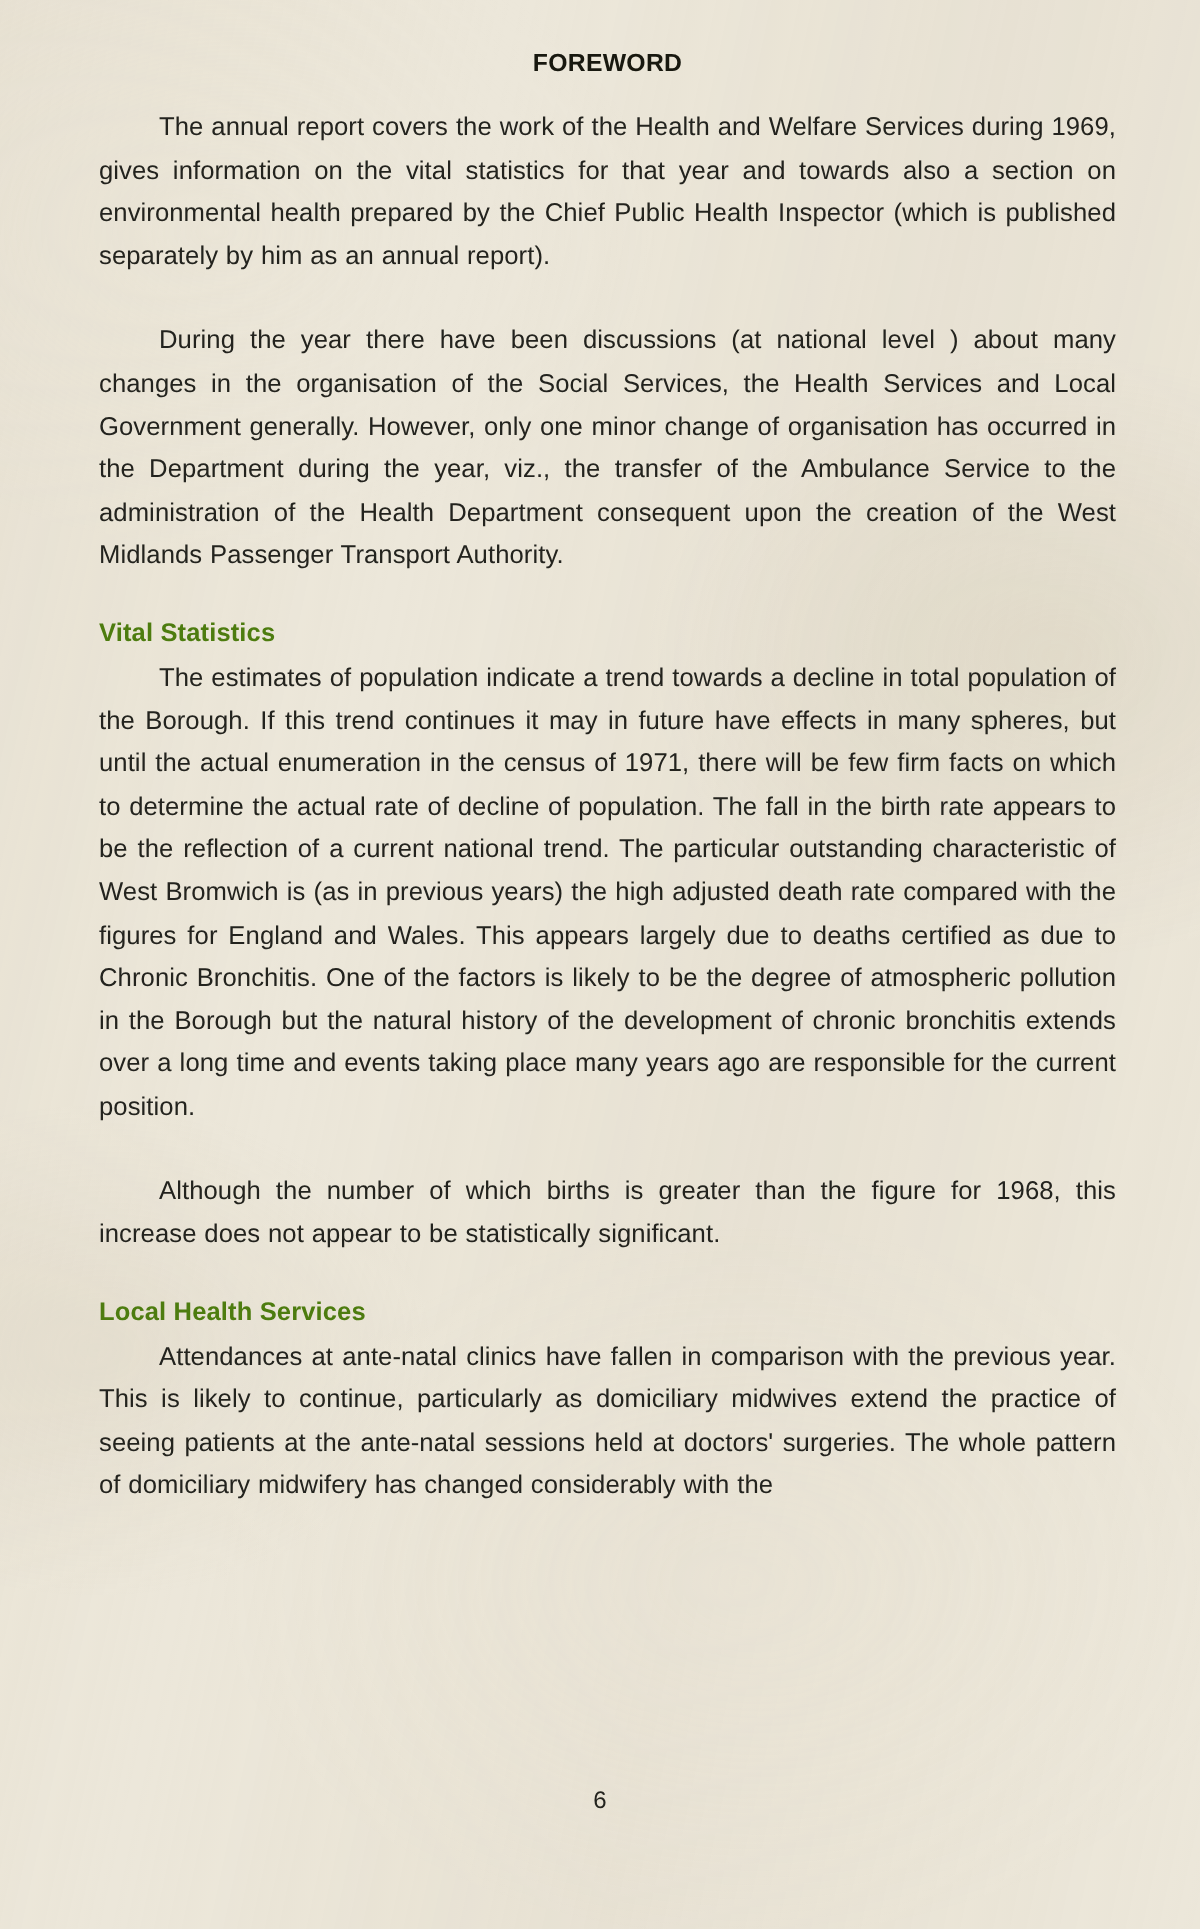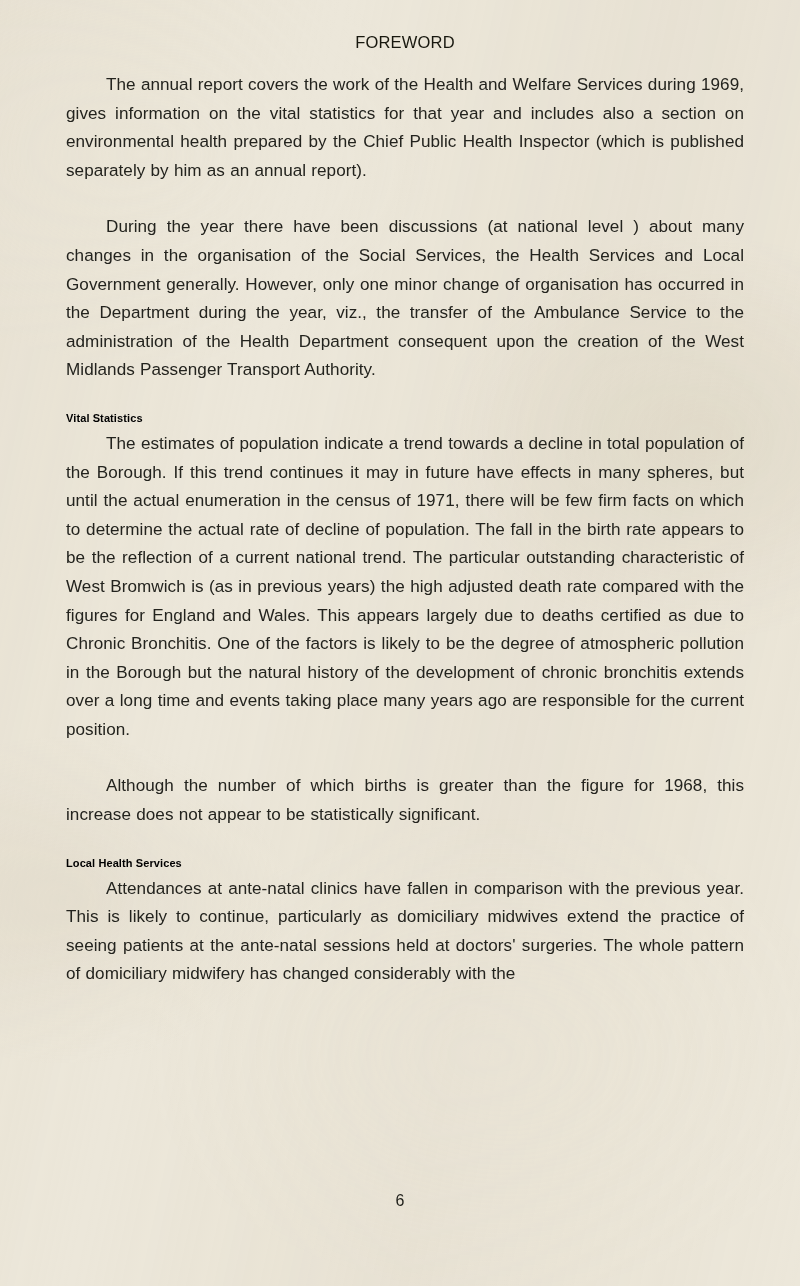--- a/index.html
+++ b/index.html
@@ -36,32 +36,32 @@
     position: absolute;
     left: 66px;
     top: 0;
     width: 678px;
     height: 1286px;
   }
 
   .page-heading {
     text-align: center;
     font-size: 16.5px;
-    font-weight: normal;
+    font-weight: bold;
     letter-spacing: 0.2px;
     margin: 0;
     padding-top: 33px;
     color: #18180f;
   }
 
   .section-heading {
-    font-size: 11px;
+    font-size: 17px;
     font-weight: bold;
     margin: 0;
-    color: #000000;
+    color: #4d7c0f;
     letter-spacing: 0.1px;
   }
 
   p.body-text {
     margin: 0;
     font-size: 17.1px;
     line-height: 28.6px;
     text-align: justify;
     text-justify: inter-word;
     color: #23231e;
@@ -91,21 +91,21 @@
 </head>
 <body>
 
 <div class="paper-texture"></div>
 
 <div class="page">
 
   <h1 class="page-heading">FOREWORD</h1>
 
   <div class="intro-block">
-    <p class="body-text indented">The annual report covers the work of the Health and Welfare Services during 1969, gives information on the vital statistics for that year and includes also a section on environmental health prepared by the Chief Public Health Inspector (which is published separately by him as an annual report).</p>
+    <p class="body-text indented">The annual report covers the work of the Health and Welfare Services during 1969, gives information on the vital statistics for that year and towards also a section on environmental health prepared by the Chief Public Health Inspector (which is published separately by him as an annual report).</p>
   </div>
 
   <div class="gap-para"></div>
 
   <p class="body-text indented">During the year there have been discussions (at national level ) about many changes in the organisation of the Social Services, the Health Services and Local Government generally.  However, only one minor change of organisation has occurred in the Department during the year, viz., the transfer of the Ambulance Service to the administration of the Health Department consequent upon the creation of the West Midlands Passenger Transport Authority.</p>
 
   <div class="gap-before-h"></div>
 
   <h2 class="section-heading">Vital Statistics</h2>
 

